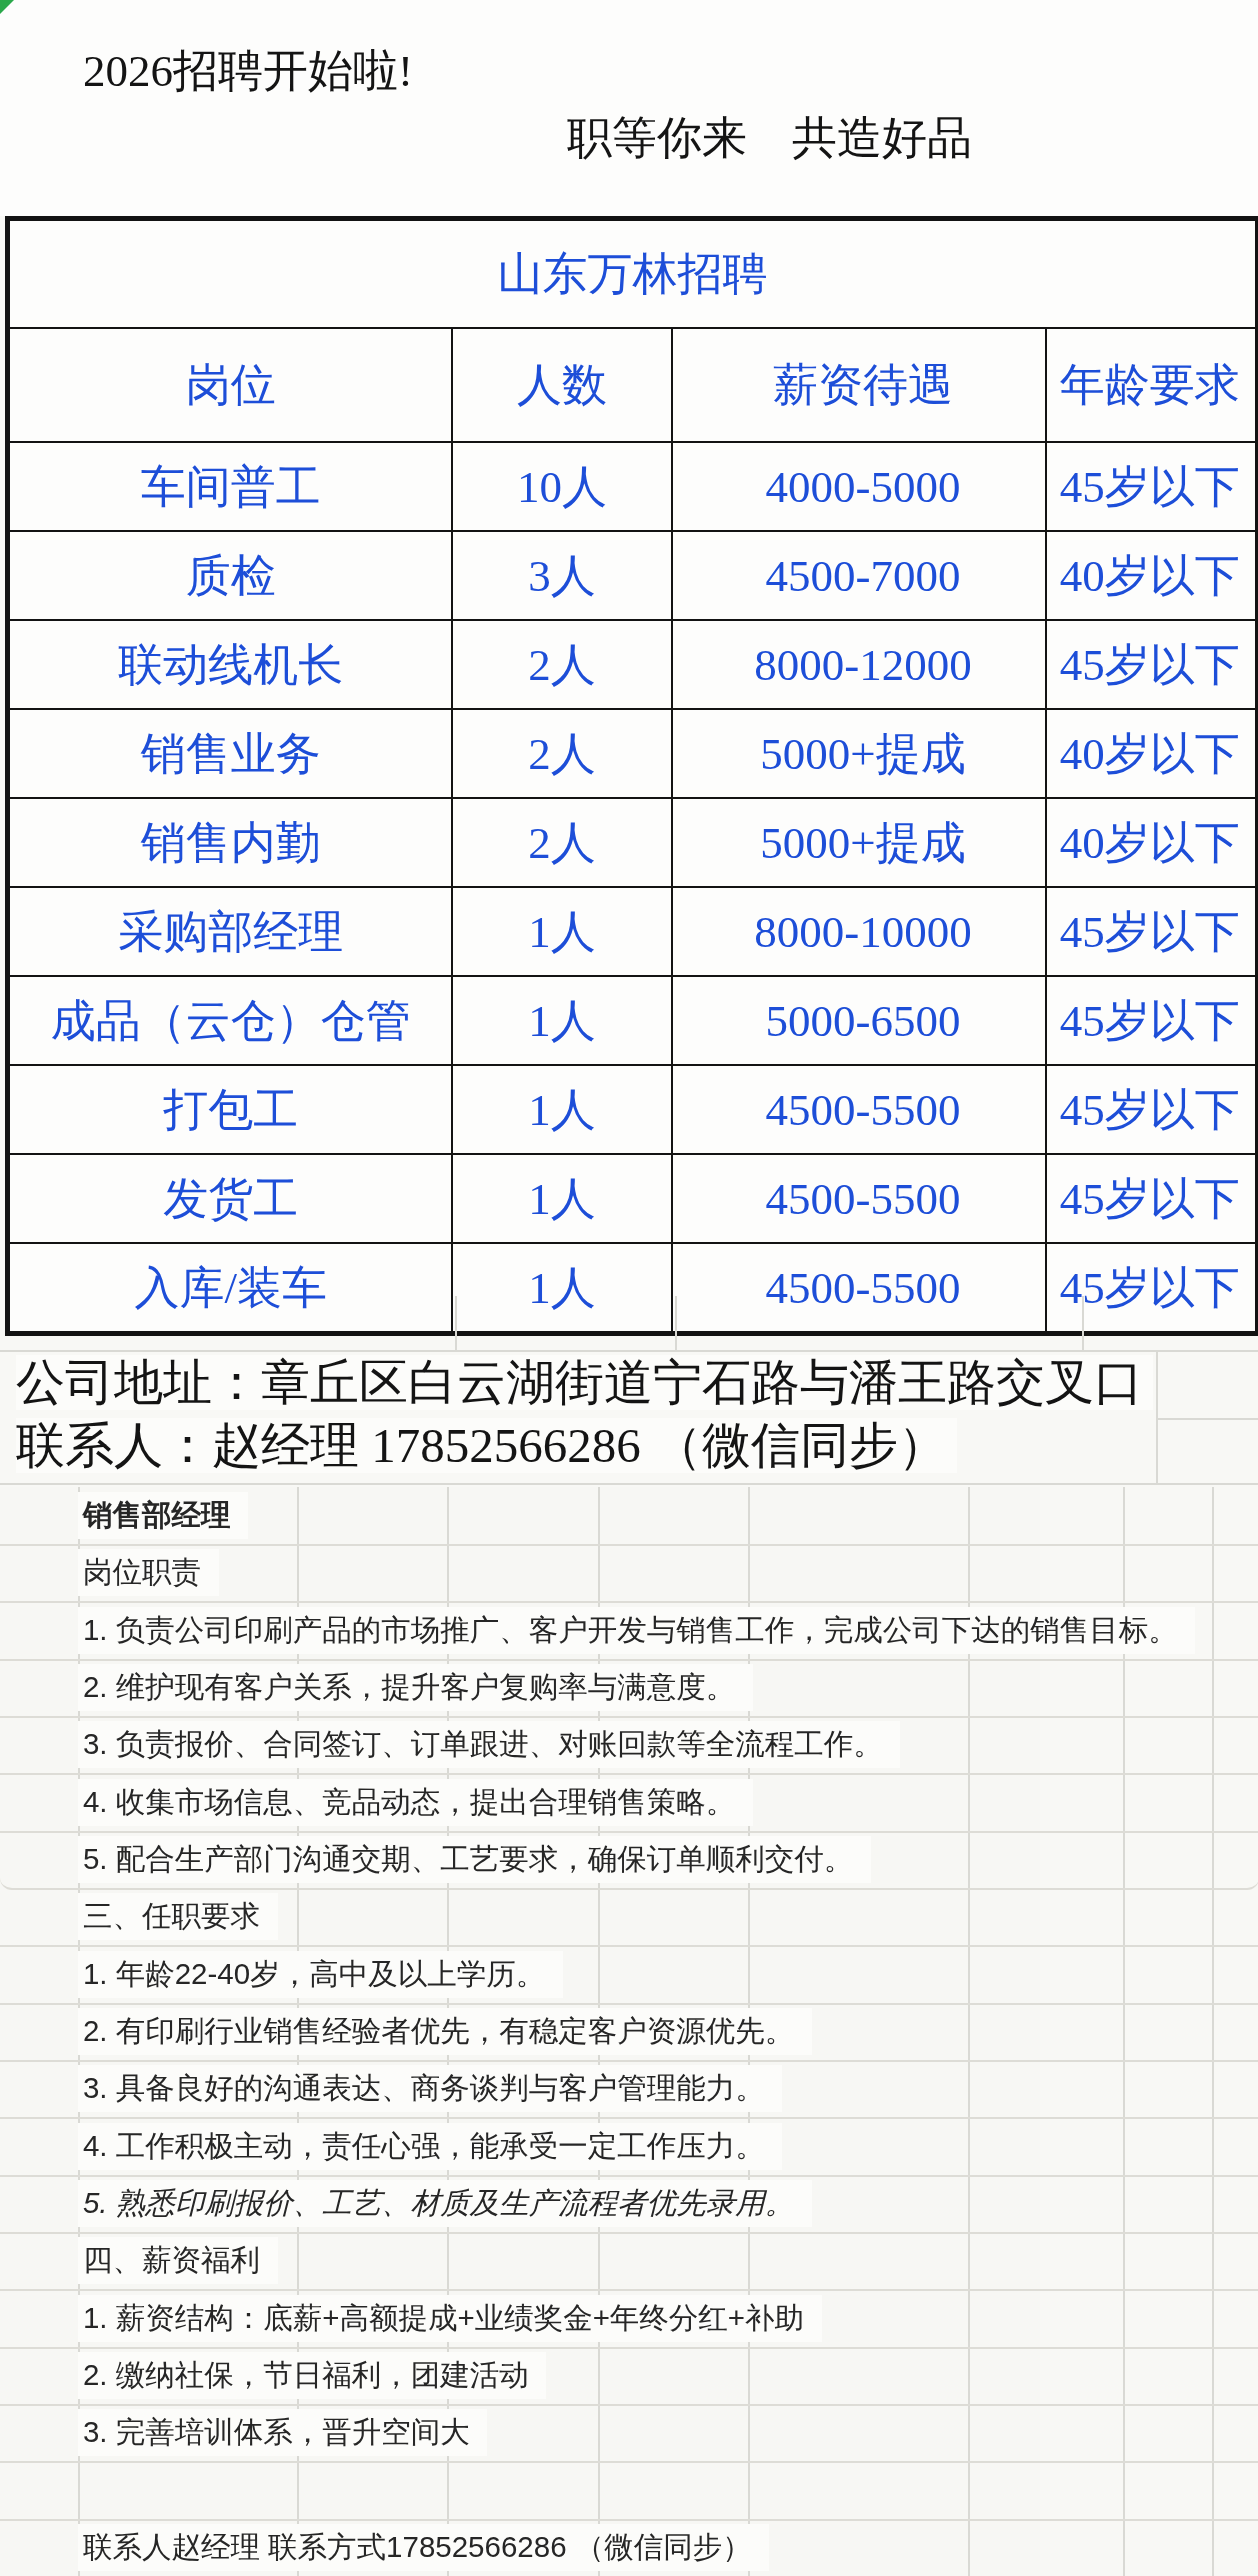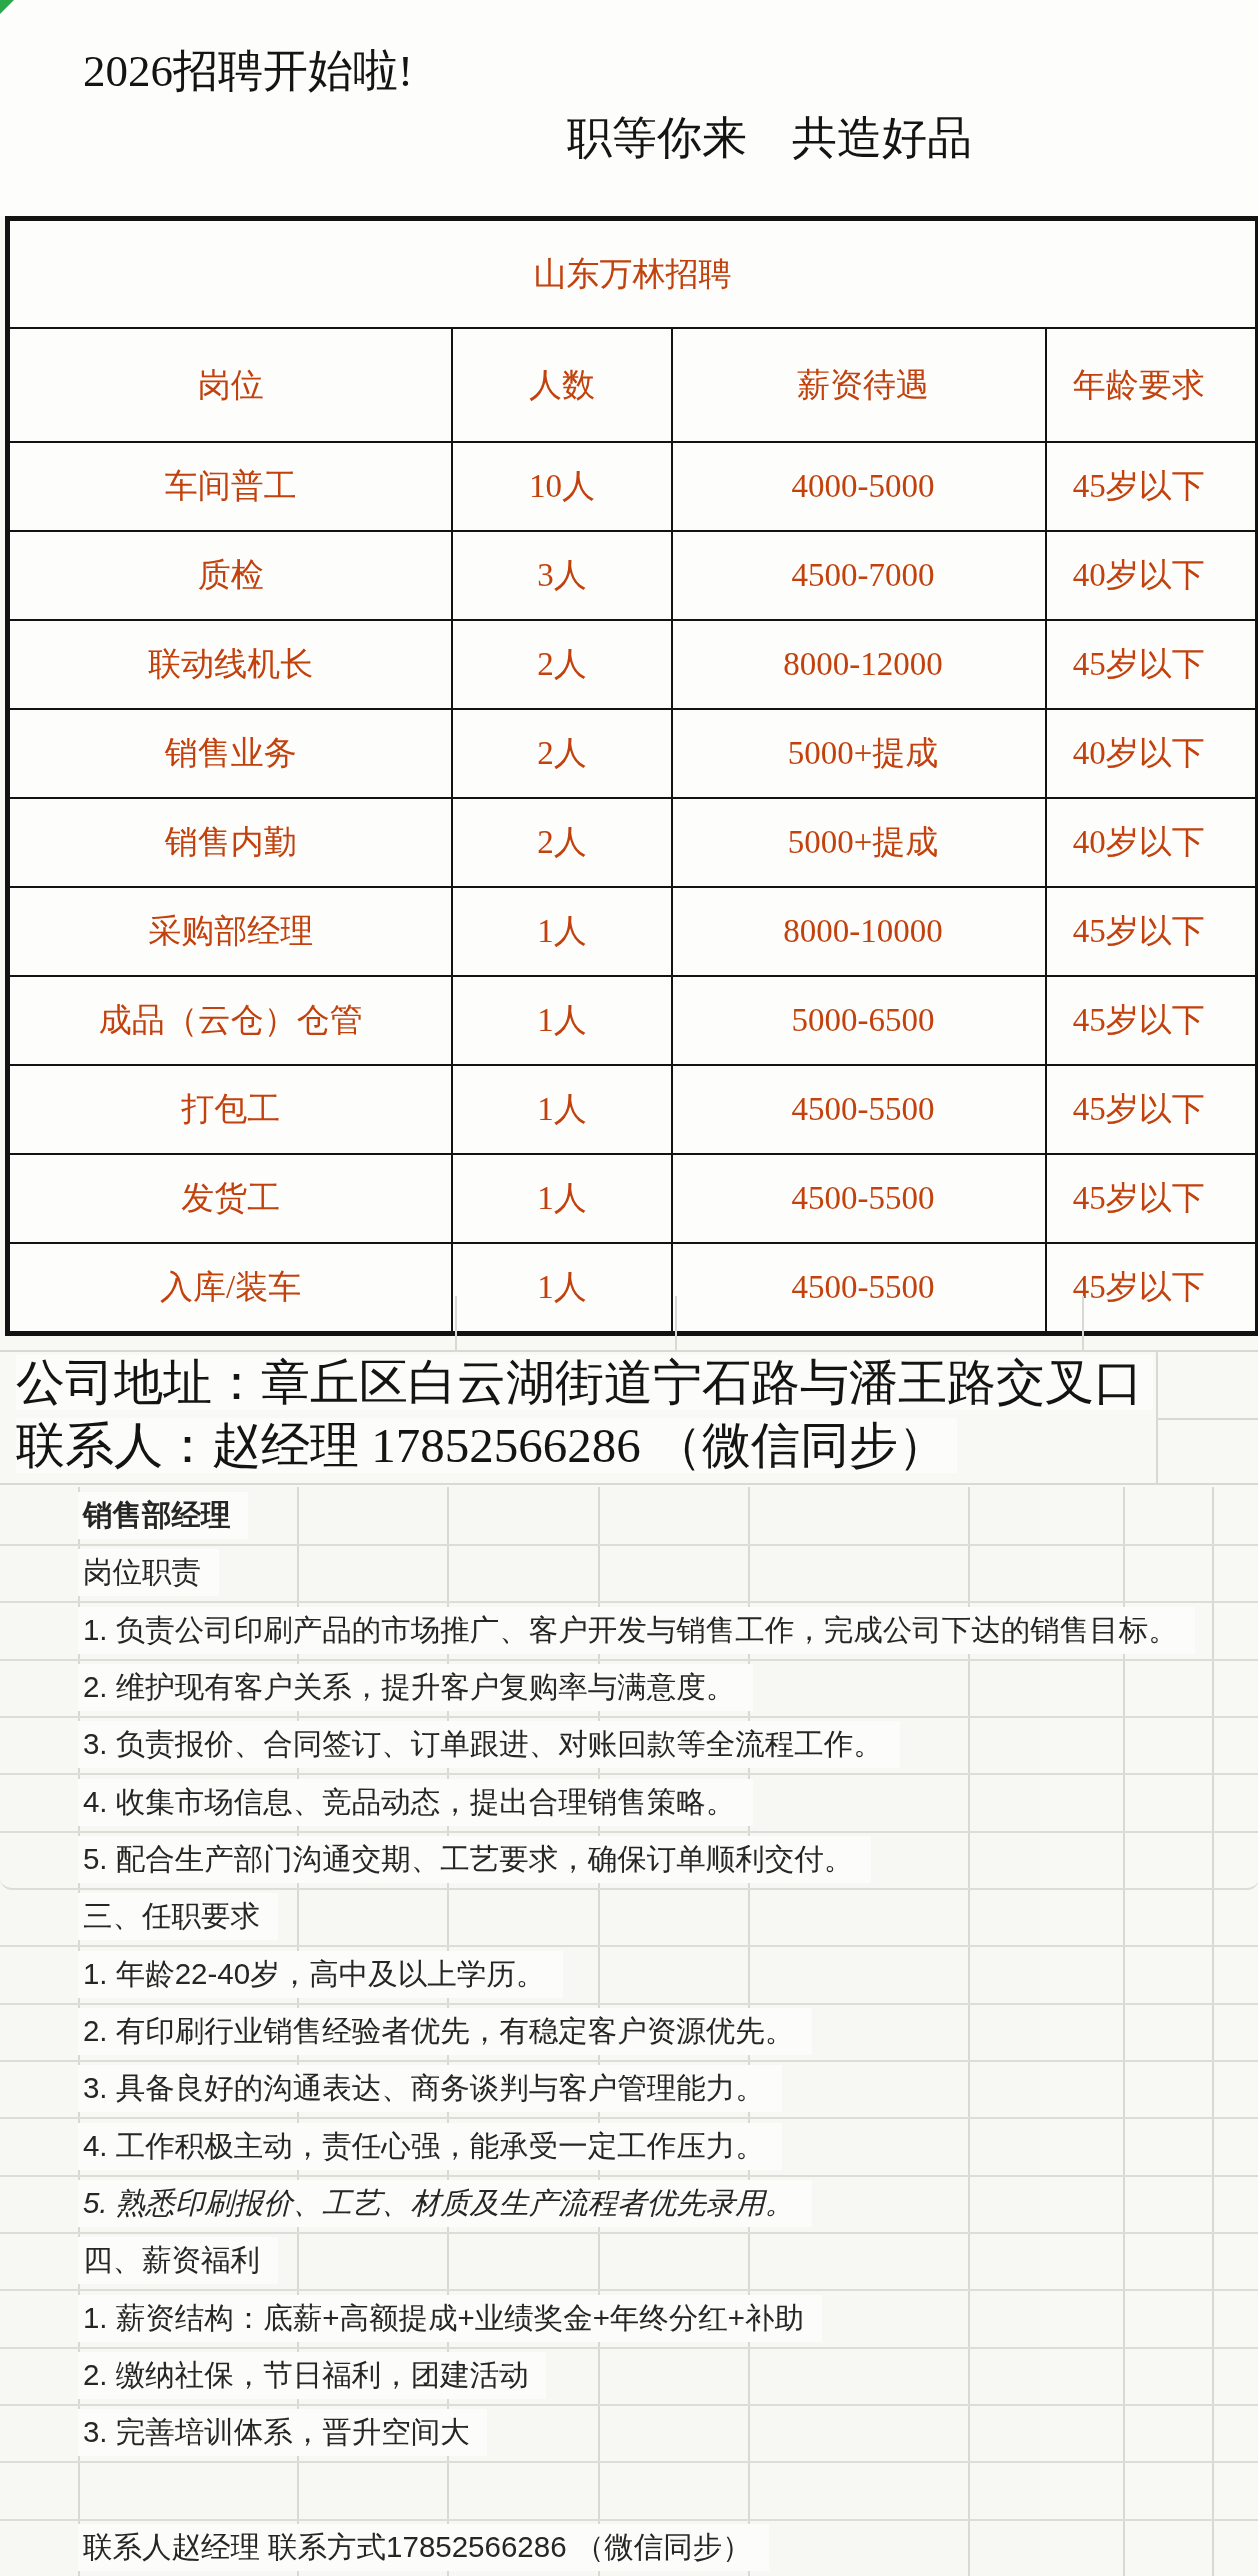--- a/index.html
+++ b/index.html
@@ -10,27 +10,27 @@
 
   
   .topband{left:0;top:0;width:1259px;height:216px;background:#fdfdfc;}
   .corner{left:0;top:0;width:0;height:0;border-top:14.7px solid #2aa84a;border-right:14.7px solid transparent;}
   .h1{left:83px;top:43px;font-size:45px;line-height:57px;}
   .h2{left:567px;top:110px;font-size:45px;line-height:57px;}
 
   
   .jobtable{left:4.9px;top:216px;width:1249px;border:3.9px solid #131313;background:#fdfdfc;}
   .jobtable table{width:100%;border-collapse:collapse;table-layout:fixed;}
-  .jobtable td{border:2.9px solid #131313;font-size:33px;color:#c2410c;overflow:hidden;}
+  .jobtable td{border:2.9px solid #131313;font-size:45px;color:#1d4ed8;overflow:hidden;}
   .jobtable td.title{height:104px;text-align:center;border-bottom:2.9px solid #131313;}
   .jobtable tr.hdr td{height:110px;}
   .jobtable tr.data td{height:85px;}
   td.c{text-align:center;}
   td.sal{text-align:center;padding-left:9.8px;}
-  td.age{text-align:left;padding-left:26px;}
+  td.age{text-align:left;padding-left:13px;}
 
   
   .vline{width:2px;background:#d9d9d4;}
   .hline{height:2px;background:#d9d9d4;}
 
   
   .addr{left:7.9px;font-size:49px;line-height:59px;margin-left:8px;}
   .addr span{background:#fcfcfa;padding:0 9.8px 0 0;}
 
   

